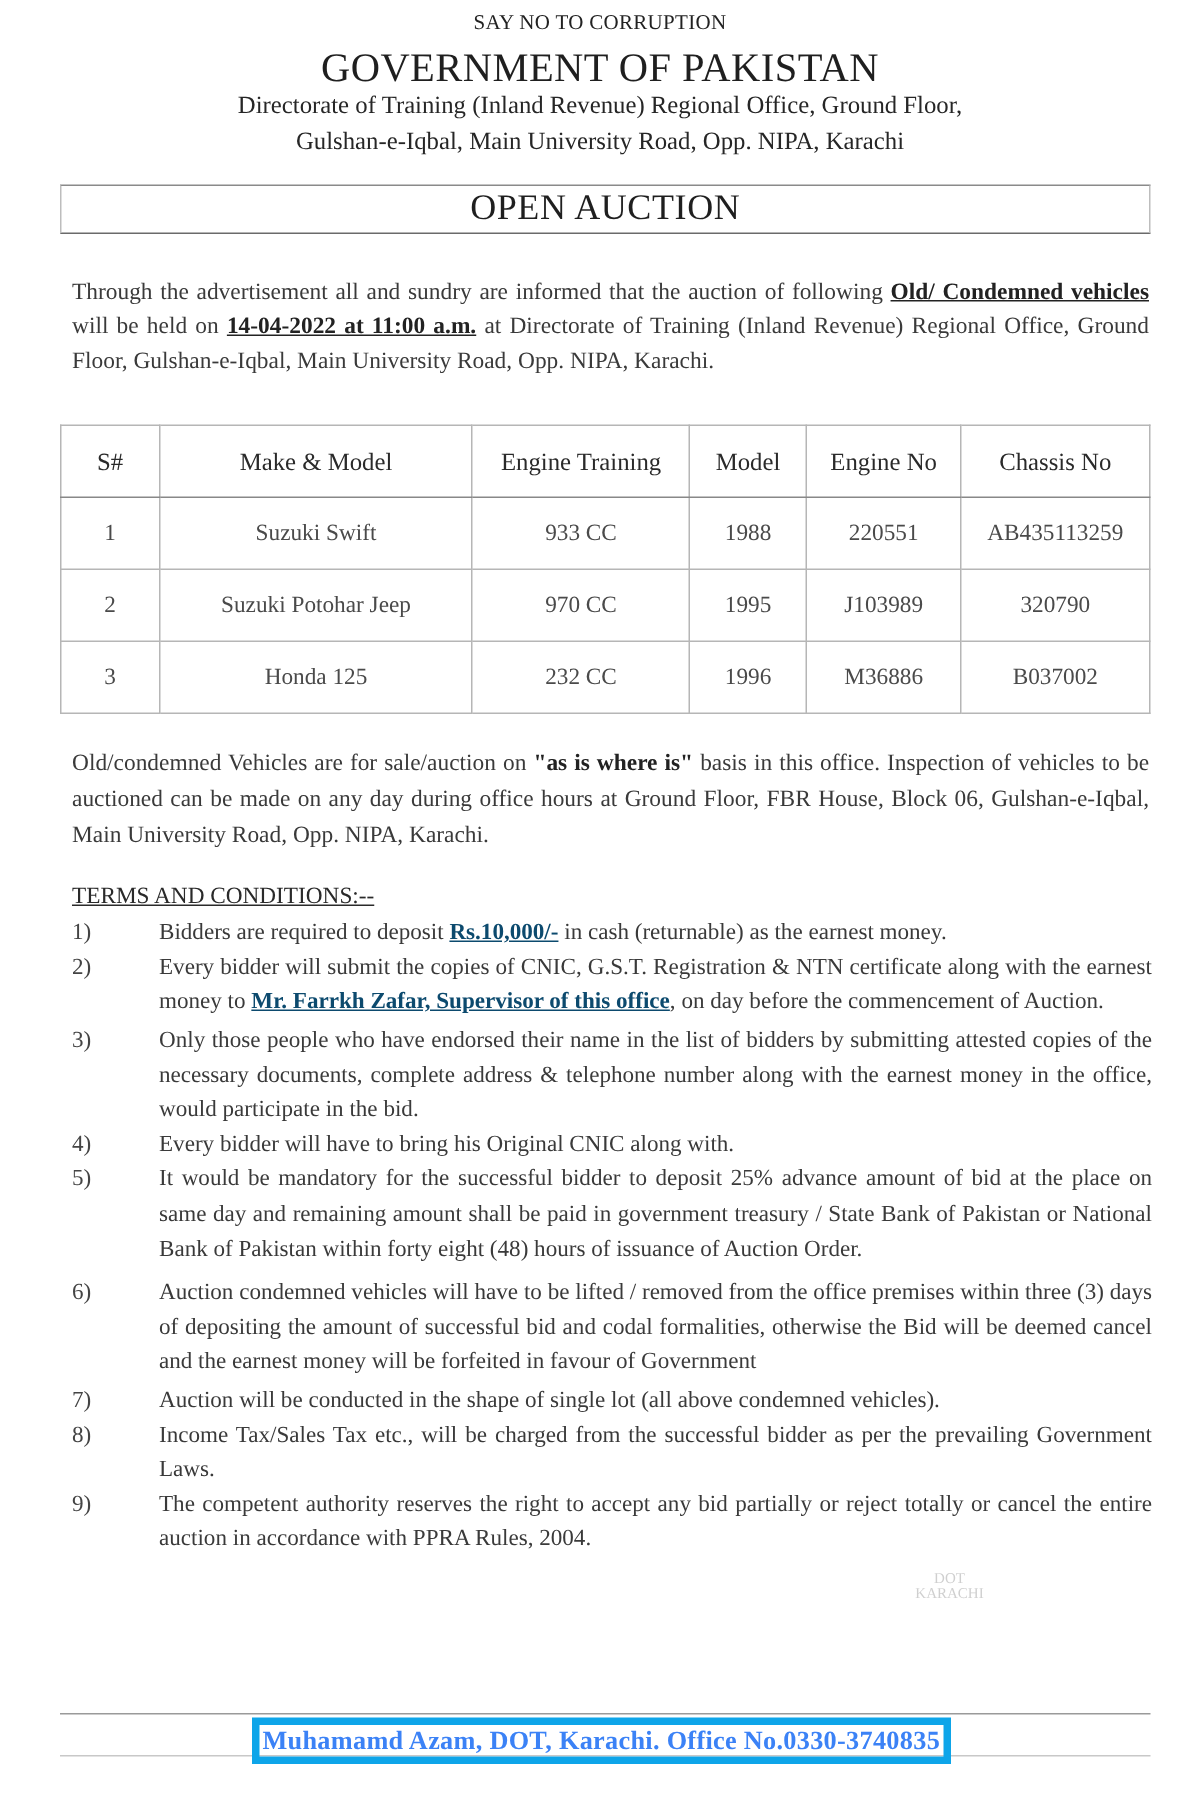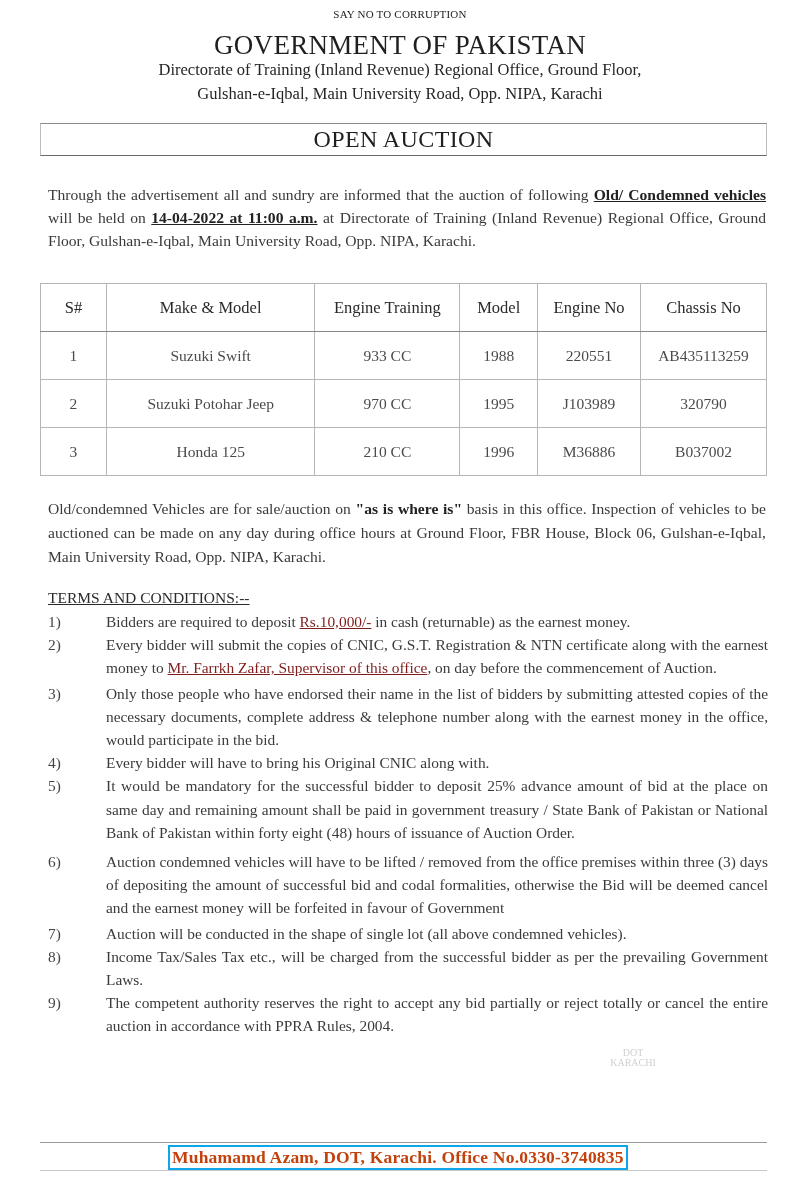--- a/index.html
+++ b/index.html
@@ -1,19 +1,19 @@
 <!DOCTYPE html>
 <html><head>
 <meta charset="utf-8">
 <style>
   html, body { margin:0; padding:0; background:#ffffff; }
   body { width:800px; height:1199px; position:relative; overflow:hidden;
          font-family:"Liberation Serif","DejaVu Serif",serif; color:#2b2b2b; }
   .hdr { position:absolute; left:0; width:800px; text-align:center; }
-  .h-slogan { top:8px; font-size:11px; letter-spacing:0.2px; color:#222; }
+  .h-slogan { top:8px; font-size:14px; letter-spacing:0.2px; color:#222; }
   .h-gov { top:30px; font-size:27px; color:#1f1f1f; letter-spacing:0.3px; }
   .h-addr1 { top:60px; font-size:16.5px; color:#262626; }
   .h-addr2 { top:84px; font-size:16.5px; color:#262626;text-align:center; }
   .title-box { position:absolute; left:40px; top:123px; width:725px; height:31px;
                border-top:1.5px solid #8a8a8a; border-bottom:1.5px solid #6a6a6a;
                border-left:1px solid #bdbdbd; border-right:1px solid #bdbdbd;
                text-align:center; font-size:24px; line-height:31px; color:#1f1f1f; letter-spacing:0.4px; }
   .intro { position:absolute; left:48px; top:172px; width:718px; font-size:15.6px;
            line-height:23px; text-align:justify; color:#3a3a3a;margin-top:11px; }
   .intro u, .intro b { color:#222; }
@@ -25,25 +25,25 @@
   table.veh td { height:45px; color:#4a4a4a; }
   table.veh tr.r th { border-bottom:1.5px solid #888; }
   .para2 { position:absolute; left:48px; top:497px; width:718px; font-size:15.6px; line-height:24px;
            text-align:justify; color:#3a3a3a; }
   .para2 b { font-weight:bold; color:#222; }
   .terms-h { position:absolute; left:48px; top:589px; font-size:15.5px; text-decoration:underline; color:#2a2a2a; }
   .terms { position:absolute; left:48px; top:610px; width:720px; margin:0; padding:0; list-style:none; }
   .terms li { display:flex; font-size:15.4px; line-height:23.2px; color:#3a3a3a; }
   .terms .num { width:58px; flex:none; color:#444; }
   .terms .txt { flex:1; text-align:justify; }
-  .terms b { font-weight:normal; color:#7f1d1d; text-decoration:underline; }
+  .terms b { font-weight:bold; color:#0c4a6e; text-decoration:underline; }
   .footer-rule { position:absolute; left:40px; top:1142px; width:727px; border-top:1.5px solid #9a9a9a; }
   .footer-rule2 { position:absolute; left:40px; top:1170px; width:727px; border-top:1px solid #c8c8c8; }
-  .footer { position:absolute; left:168px; top:1145px; padding:0 2px; border:2px solid #0ea5e9;
-            font-size:17.5px; line-height:21px; color:#c2410c; font-weight:bold; letter-spacing:0.2px; }
+  .footer { position:absolute; left:168px; top:1145px; padding:0 2px; border:5px solid #0ea5e9;
+            font-size:17.5px; line-height:21px; color:#3b82f6; font-weight:bold; letter-spacing:0.2px; }
   .stamp { position:absolute; left:588px; top:1048px; width:90px; height:80px; opacity:0.35;
            font-size:10px; color:#777; text-align:center; line-height:10px; }
 </style>
 </head>
 <body>
 
 <div class="hdr h-slogan">SAY NO TO CORRUPTION</div>
 <div class="hdr h-gov">GOVERNMENT OF PAKISTAN</div>
 <div class="hdr h-addr1">Directorate of Training (Inland Revenue) Regional Office, Ground Floor,</div>
 <div class="hdr h-addr2">Gulshan-e-Iqbal, Main University Road, Opp. NIPA, Karachi</div>
@@ -82,21 +82,21 @@
     <td>2</td>
     <td>Suzuki Potohar Jeep</td>
     <td>970 CC</td>
     <td>1995</td>
     <td>J103989</td>
     <td>320790</td>
   </tr>
   <tr>
     <td>3</td>
     <td>Honda 125</td>
-    <td>210 CC</td>
+    <td>232 CC</td>
     <td>1996</td>
     <td>M36886</td>
     <td>B037002</td>
   </tr>
 </tbody>
   </table>
 
 <div class="para2"><span>Old/condemned Vehicles are for sale/auction on </span><b>"as is where is"</b><span> basis in this office. Inspection of vehicles to be auctioned can be made on any day during office hours at Ground Floor, FBR House, Block 06, Gulshan-e-Iqbal, Main University Road, Opp. NIPA, Karachi.</span></div>
 
 <div class="terms-h">TERMS AND CONDITIONS:--</div>

